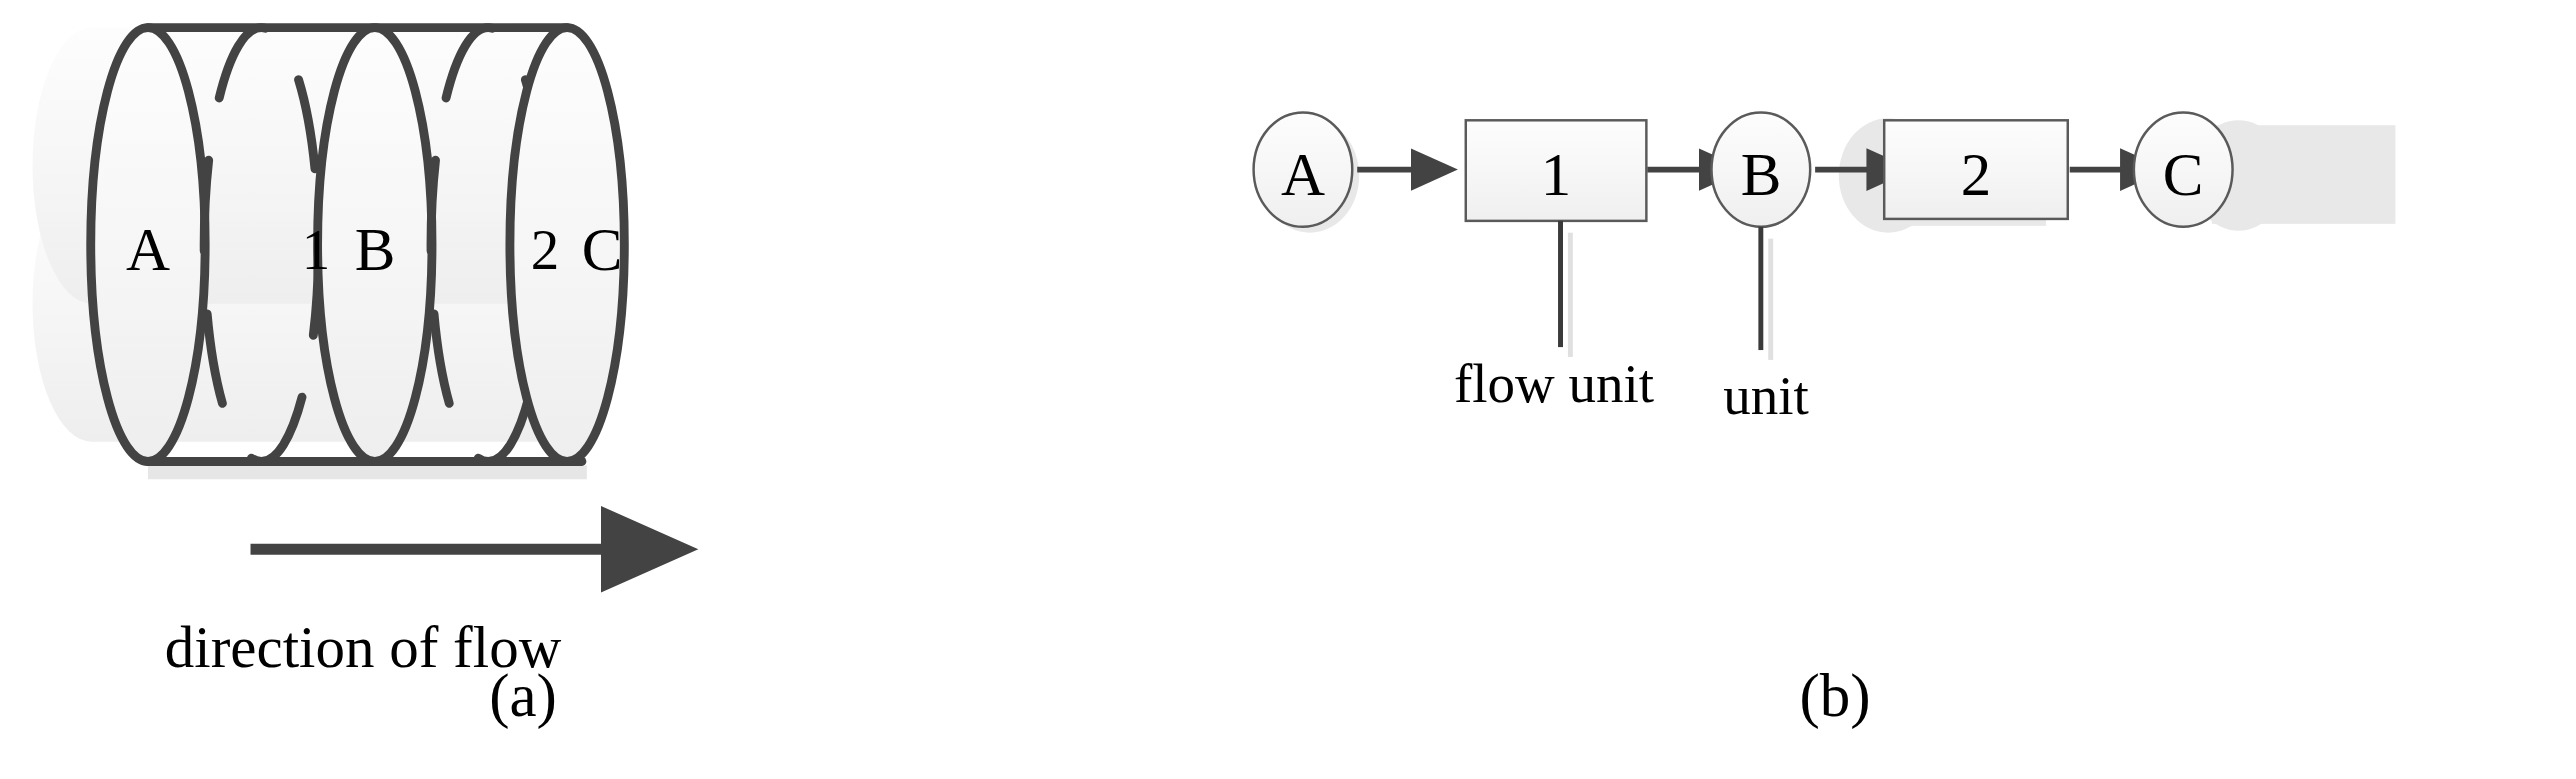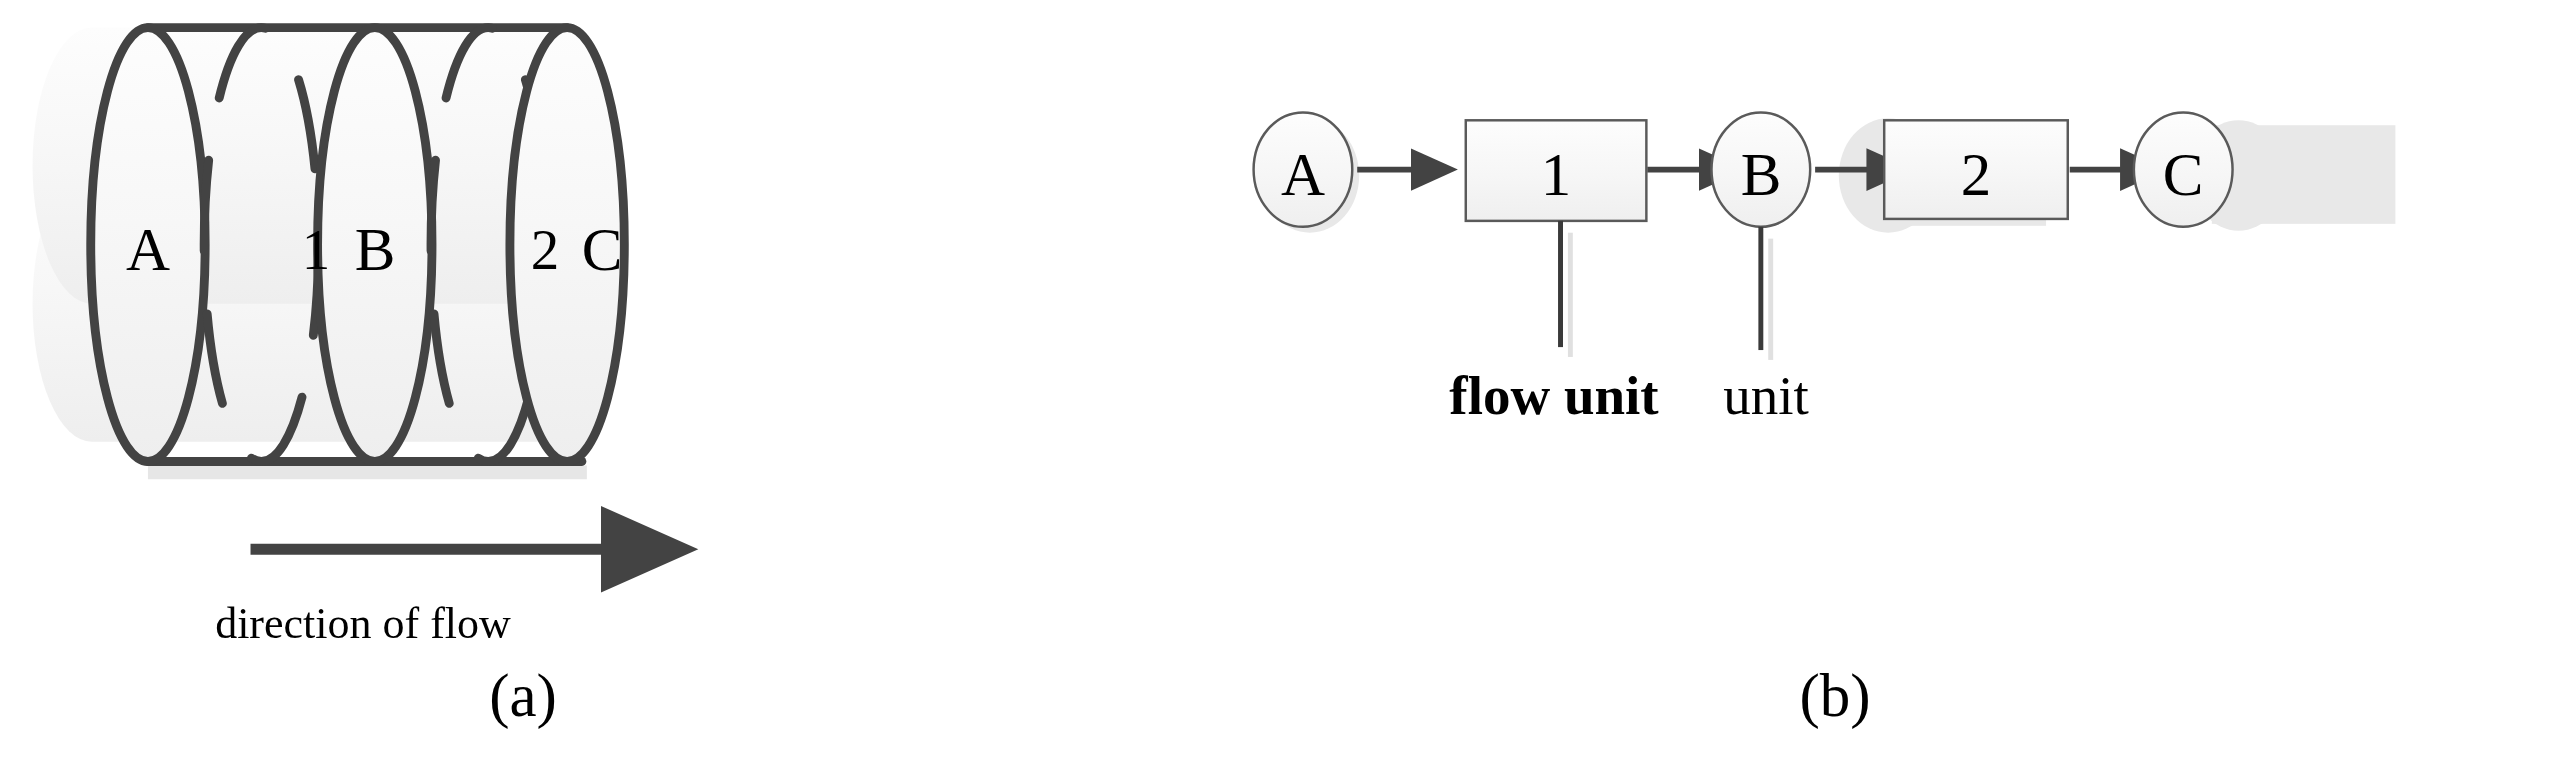--- a/index.html
+++ b/index.html
@@ -53,21 +53,21 @@
   .cyl-letter { font-size: 61px; }
   .cyl-num    { font-size: 57px; }
 
   
   .flow-text  { font-size: 55px; }
 
   
   .caption { font-size: 61px; }
 
   
-  .dir-text { font-size: 44px; }
+  .dir-text { font-size: 59px; margin-top: 23px; }
 
   
   .node-letter { font-size: 61px; }
   .box-num     { font-size: 61px; }
 </style>
 </head>
 <body>
 
 <div class="stage">
 
@@ -184,20 +184,20 @@
         <line x1="555" y1="242" x2="555" y2="365" stroke="#e0e0e0" stroke-width="5"></line>
       </g>
     </svg>
 
     <span class="lbl node-letter center" style="left:80px; top:174px;">A</span>
     <span class="lbl box-num center" style="left:333px; top:174px;">1</span>
     <span class="lbl node-letter center" style="left:538px; top:174px;">B</span>
     <span class="lbl box-num center" style="left:753px; top:174px;">2</span>
     <span class="lbl node-letter center" style="left:960px; top:174px;">C</span>
 
-    <span class="lbl flow-text center" style="left:331px; top:395px;font-weight:bold;">flow unit</span>
+    <span class="lbl flow-text center" style="left:331px; top:383px;">flow unit</span>
     <span class="lbl flow-text center" style="left:543px; top:395px;">unit</span>
 
     <span class="lbl caption center" style="left:612px; top:695px;">(b)</span>
   </div>
 
 </div>
 
 
 </body></html>

